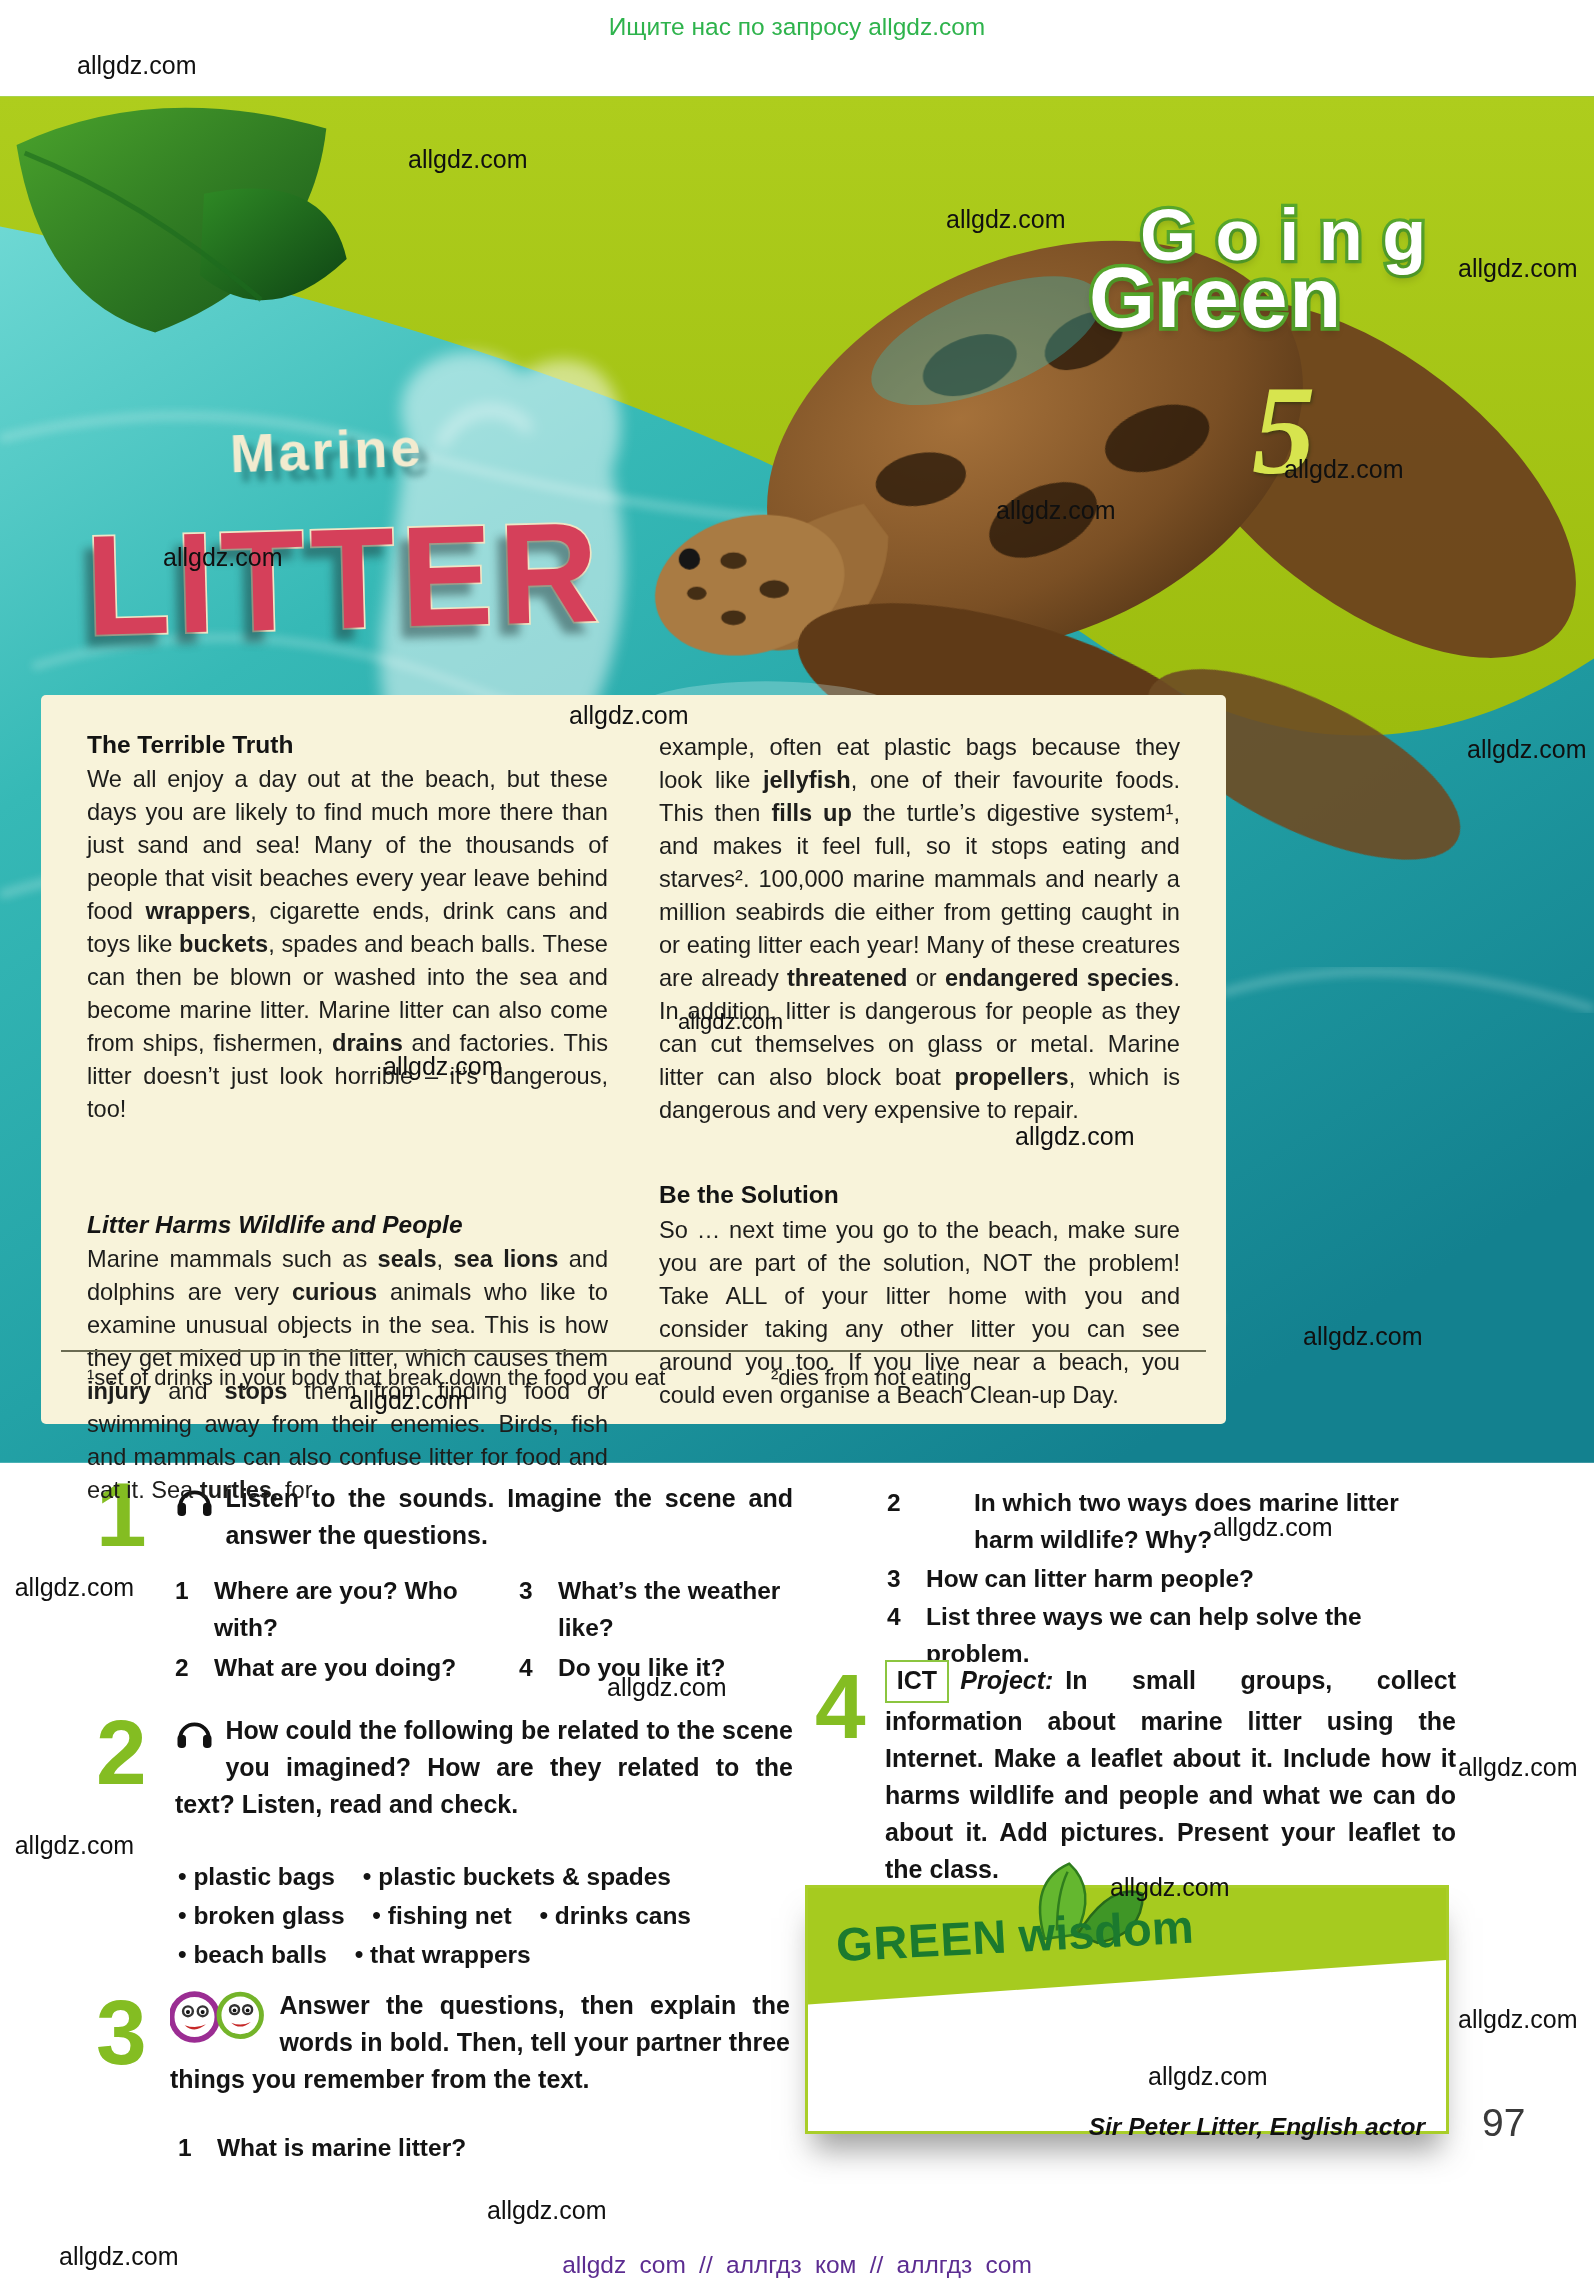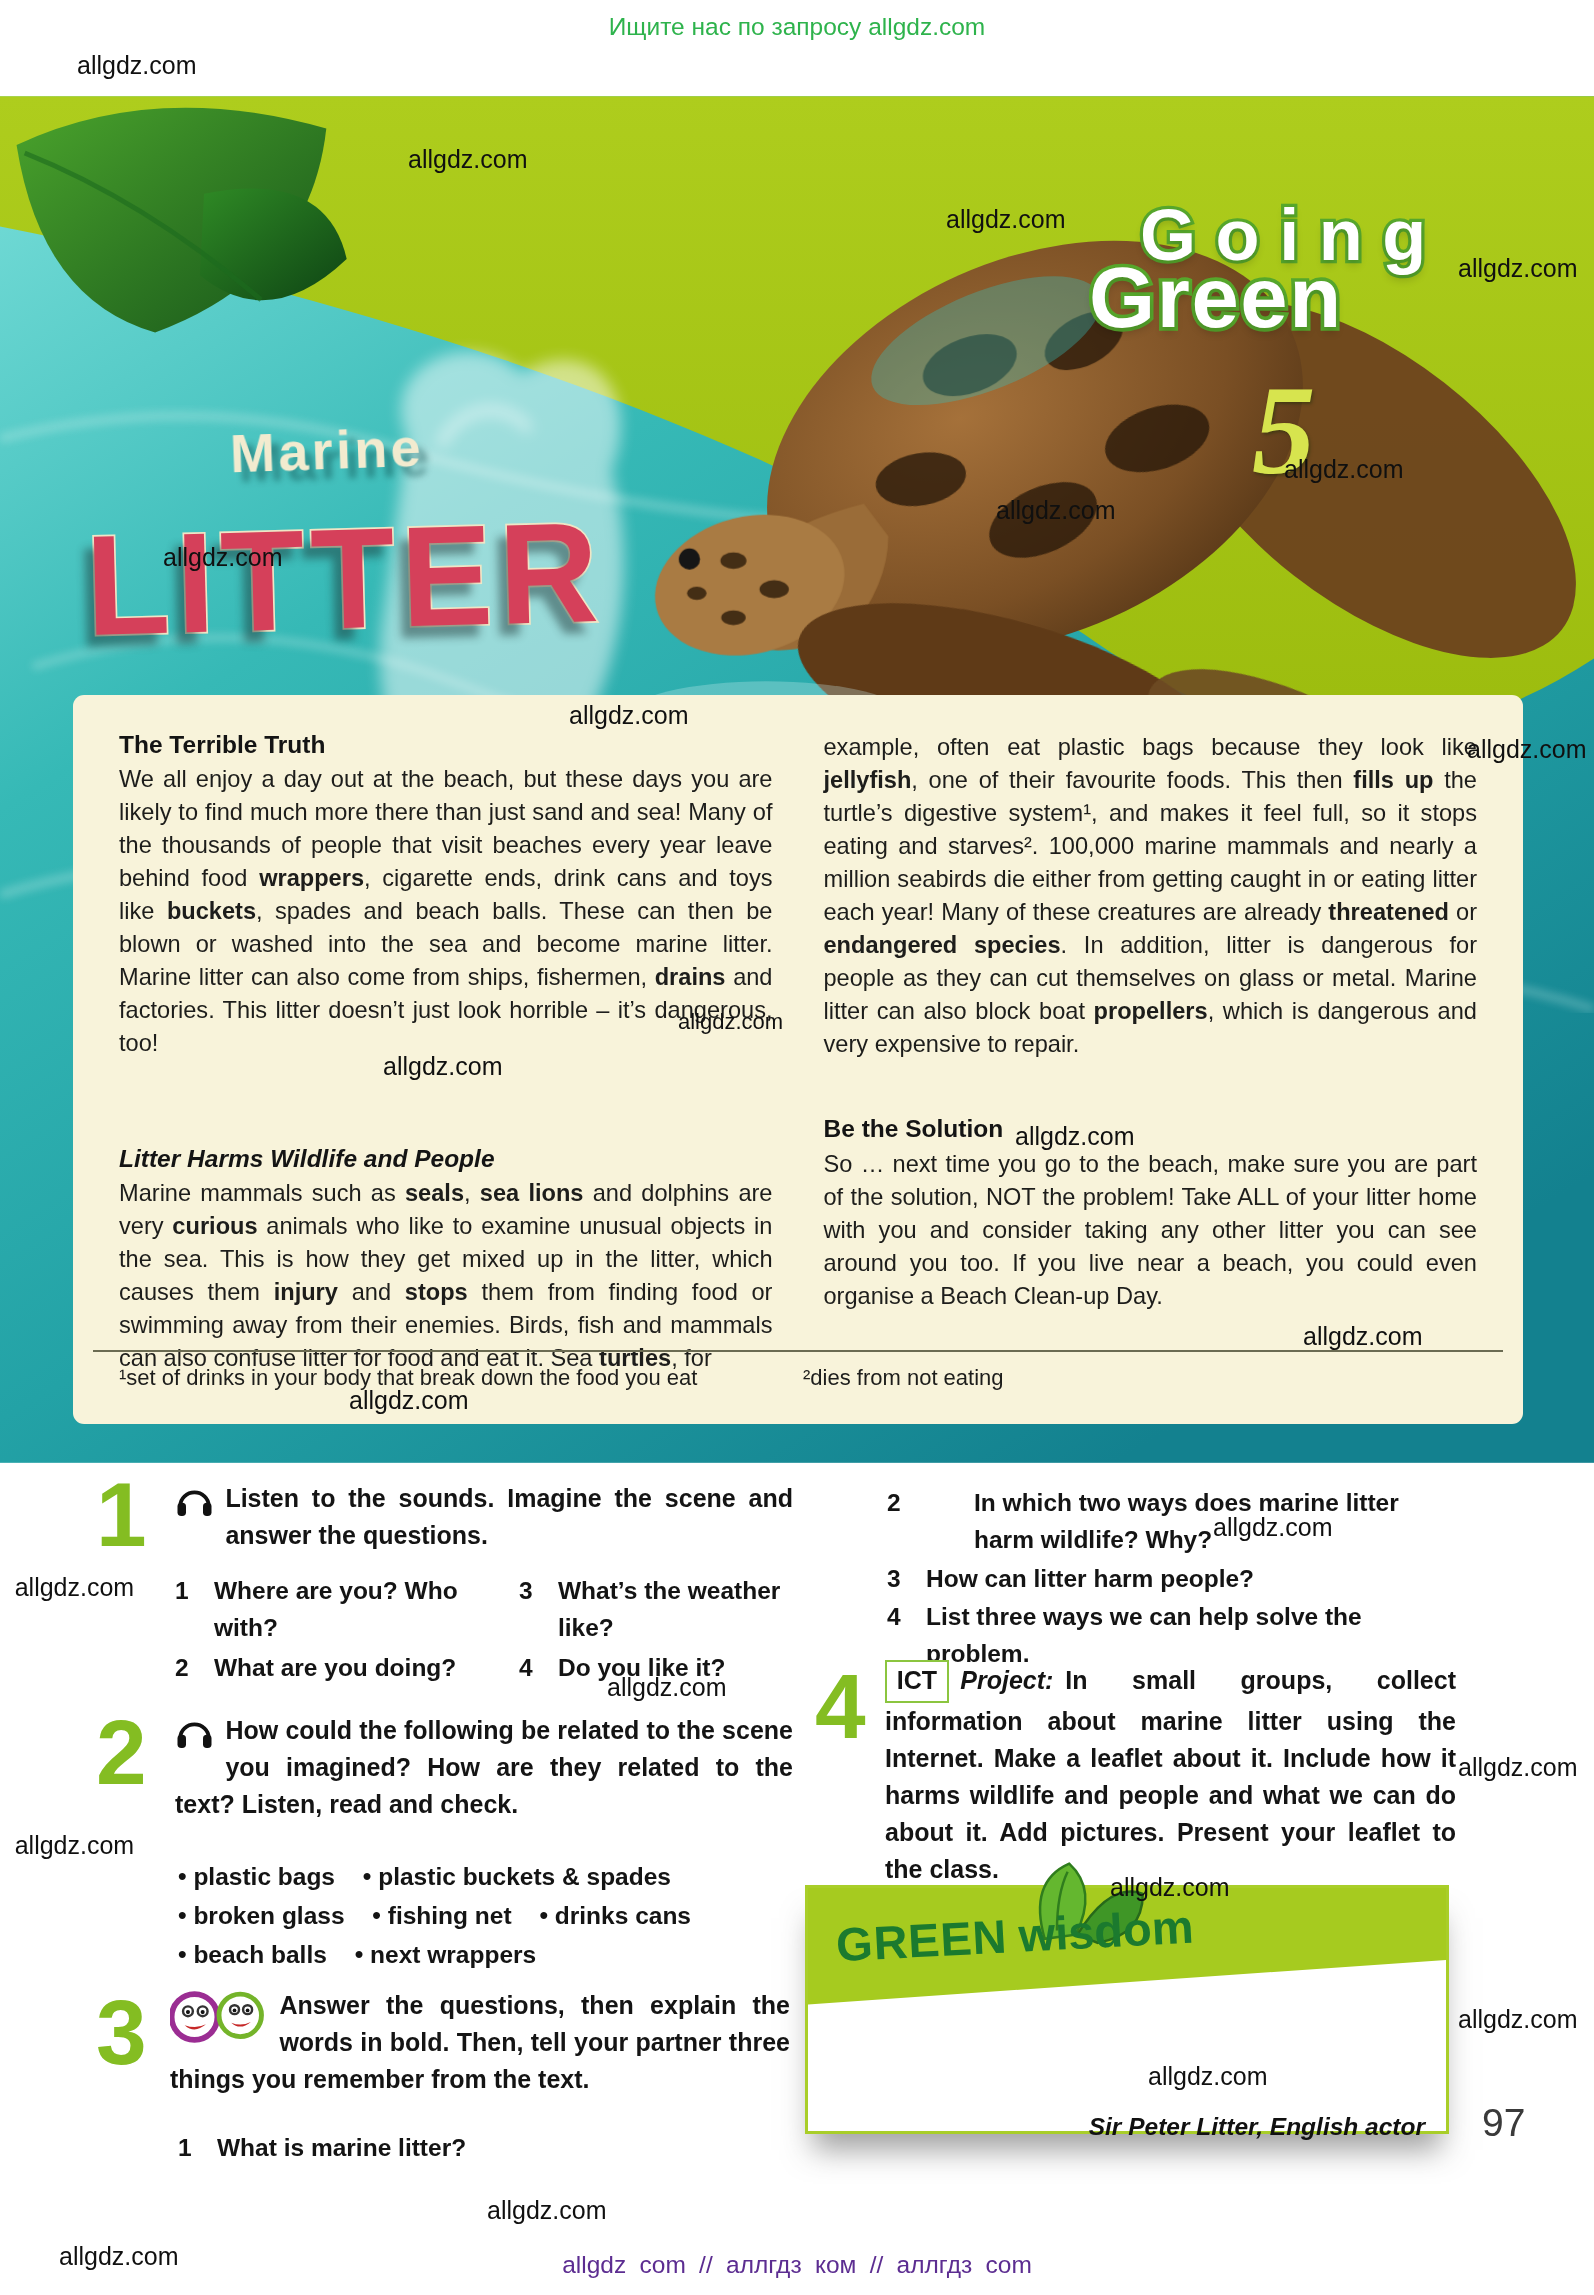--- a/index.html
+++ b/index.html
@@ -26,22 +26,22 @@
               letter-spacing:19.6px;-webkit-text-stroke:6.5px #57a82c;paint-order:stroke;
               text-shadow:0 4.9px 8.2px rgba(0,0,0,.18);}
   .logo-green{position:absolute;left:1089px;top:153px;font-size:85px;font-weight:800;color:#fff;
               letter-spacing:1.6px;-webkit-text-stroke:7.3px #57a82c;paint-order:stroke;
               text-shadow:0 4.9px 8.2px rgba(0,0,0,.18);}
   .logo-leafs{position:absolute;left:1151px;top:245px;}
   .logo-five{position:absolute;left:1252px;top:262px;font-family:"Liberation Serif",serif;
              font-style:italic;font-weight:700;font-size:127px;color:#d7e44e;
              text-shadow:1.6px 2.4px 3.3px rgba(0,40,0,.35);}
   
-  .article{position:absolute;left:41px;top:695px;width:1450px;height:729px;
-           background:#f8f3da;border-radius:11px;z-index:10;margin-left:32px;}
+  .article{position:absolute;left:41px;top:695px;width:1185px;height:729px;
+           background:#f8f3da;border-radius:5px;z-index:10;}
   .cols{display:flex;gap:51px;padding:36px 46px 0 46px;}
   .col{flex:1;min-width:0;}
   .article h3{margin:0 0 4.1px 0;font-size:24.5px;font-weight:700;color:#141414;}
   .article p{margin:0;font-size:23.6px;line-height:33px;text-align:justify;color:#1d1d1b;}
   .article .h2{margin-top:85px;font-style:italic;}
   .article .h-sol{margin-top:54px;}
   .article .col p.after-h{margin-top:4.9px;}
   .fn-rule{position:absolute;left:19.6px;right:19.6px;top:655px;border-top:2.4px solid #6b6b52;}
   .fn{position:absolute;top:670px;font-size:22px;color:#1d1d1b;}
   .fn1{left:46px;}
@@ -252,21 +252,21 @@
       <span class="bullet-item">plastic bags</span>
       <span class="bullet-item">plastic buckets &amp; spades</span>
     </div>
     <div>
       <span class="bullet-item">broken glass</span>
       <span class="bullet-item">fishing net</span>
       <span class="bullet-item">drinks cans</span>
     </div>
     <div>
       <span class="bullet-item">beach balls</span>
-      <span class="bullet-item">next wrappers</span>
+      <span class="bullet-item">that wrappers</span>
     </div>
   </div>
 
   <div class="ex-num" style="left:96px;top:1992px;">3</div>
   <div class="instr" style="left:170px;top:1987px;width:620px;">
     <svg class="icon" width="98" height="54" viewBox="0 0 120 66">
       <circle cx="30" cy="33" r="28" fill="#fff" stroke="#9b2d93" stroke-width="7"></circle>
       <circle cx="22" cy="26" r="6" fill="#fff" stroke="#333" stroke-width="3"></circle>
       <circle cx="40" cy="26" r="6" fill="#fff" stroke="#333" stroke-width="3"></circle>
       <circle cx="22" cy="27" r="2.5" fill="#111"></circle>

